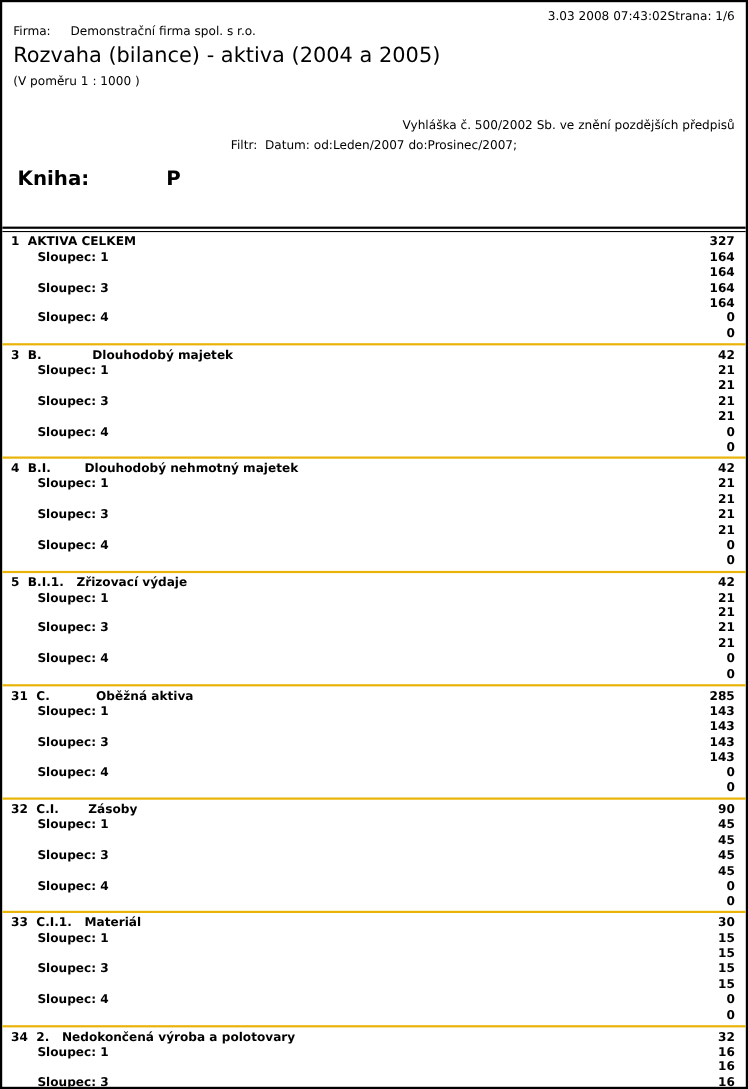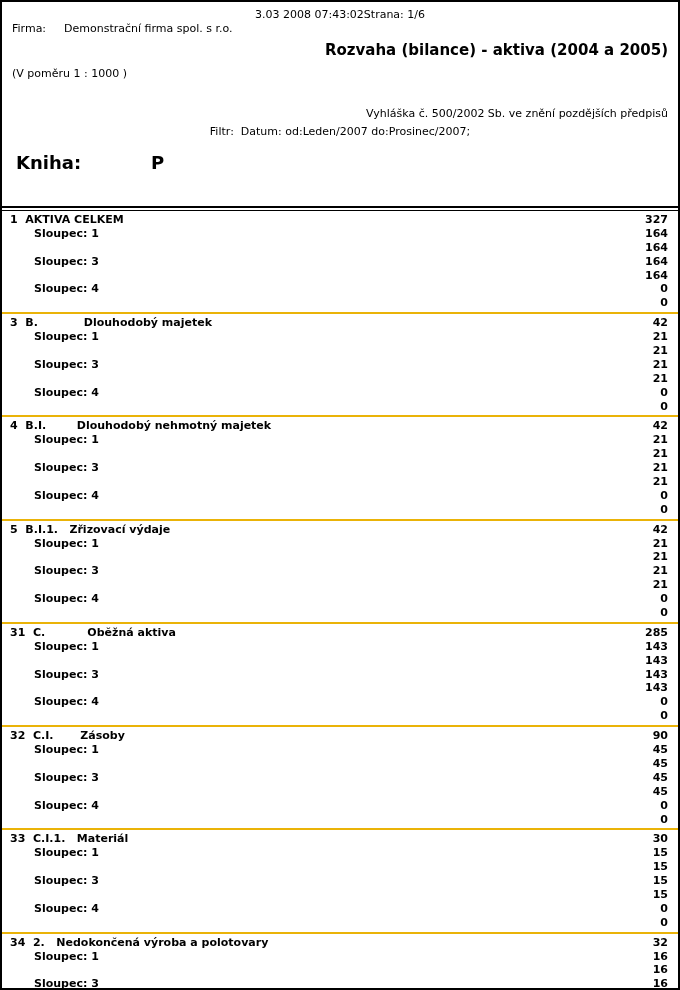--- a/index.html
+++ b/index.html
@@ -3,38 +3,38 @@
 <meta charset="utf-8">
 <style>
   html,body { margin:0; padding:0; background:#fff; }
   .page {
     width:680px; height:990px; box-sizing:border-box;
     border:2px solid #000; background:#fff; overflow:hidden;
     font-family:"DejaVu Sans","Liberation Sans",sans-serif;
     color:#000;
   }
   .hdr { padding:6px 10px 0 10px; font-size:11px; }
-  .hdr-row1 { display:flex; justify-content:center; height:14px; line-height:14px; }
+  .hdr-row1 { display:flex; justify-content:flex-end; height:14px; line-height:14px; }
   .firm-row { display:flex; margin-top:0; height:14px; line-height:14px; }
   .firm-name { margin-left:18px; }
-  .title { text-align:right; font-weight:bold; font-size:15px; margin-top:5px; height:19px; line-height:19px; }
+  .title { text-align:left; font-weight:normal; font-size:19px; margin-top:5px; height:19px; line-height:19px; }
   .ratio { text-align:left; margin-top:7px; height:13px; line-height:13px; white-space:pre; }
   .reg   { text-align:right; margin-top:27px; height:13px; line-height:13px; }
   .filter{ text-align:center; margin-top:5px; height:13px; line-height:13px; white-space:pre; }
   .kniha { margin-top:12px; padding-left:4px; font-size:18px; font-weight:bold; height:26px; line-height:26px; }
   .kniha .book-val { margin-left:70px; }
 
   .rpt { margin-top:30px; font-size:11px; font-weight:bold; }
   .hr-thick { height:2px; background:#000; margin-bottom:2px; }
   .hr-thin  { height:1px; background:#000; }
   .section { border-bottom:2px solid #eab308; padding:2px 10px 2px 8px; }
   .section:last-child { border-bottom:none; }
   .sec-head { display:flex; justify-content:space-between; height:13.9px; line-height:13.9px; }
   .sec-head .hl { white-space:pre; }
-  .row { display:flex; justify-content:space-between; height:13.9px; line-height:13.9px;align-items:flex-end; }
+  .row { display:flex; justify-content:space-between; height:13.9px; line-height:13.9px; }
   .row .lbl { padding-left:24px; white-space:pre; }
   .val { text-align:right; }
 </style>
 </head>
 <body>
 
 <div class="page">
 
   <div class="hdr">
     <div class="hdr-row1">

